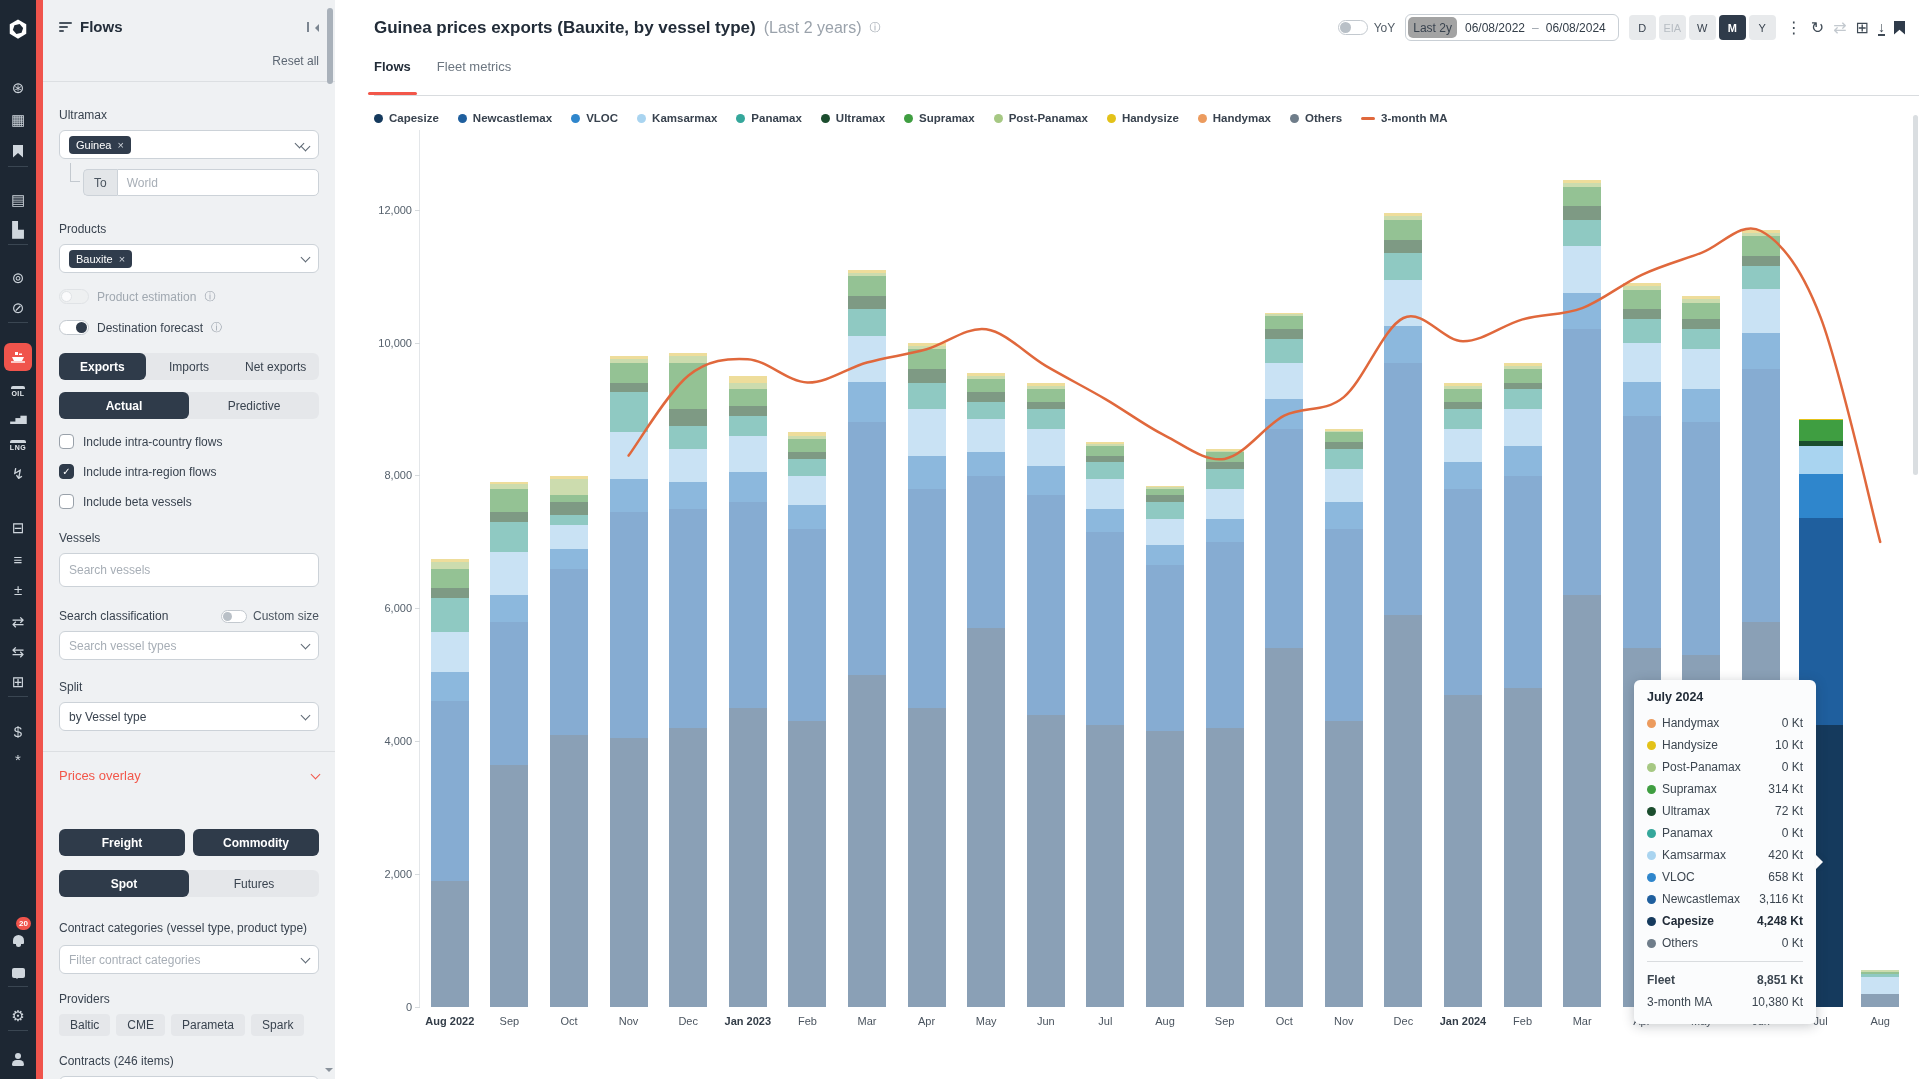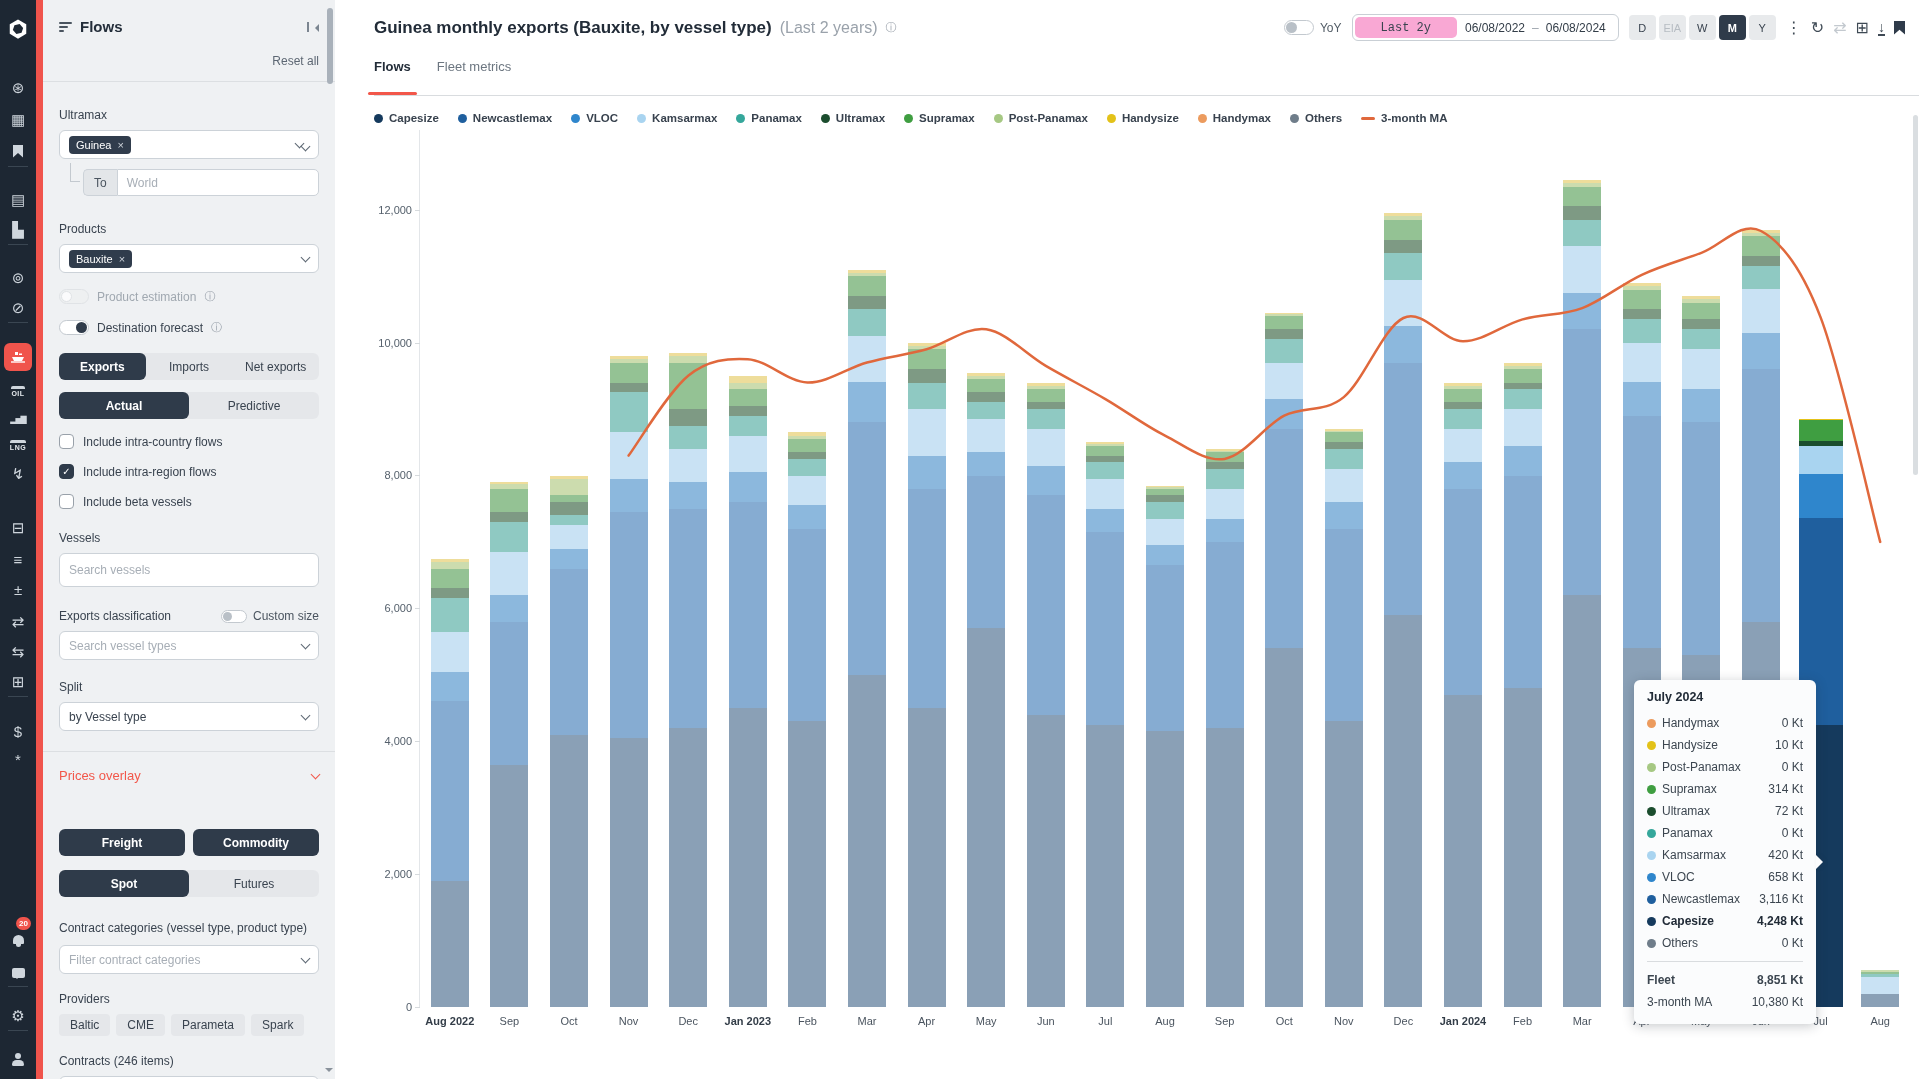--- a/index.html
+++ b/index.html
@@ -85,21 +85,21 @@
 
   
   .main { position:absolute; left:335px; top:0; right:0; height:1079px; background:#fff; }
   .title-row { display:flex; align-items:center; margin:14px 14px 0 39px; gap:8px; }
   .page-title { font-size:17px; font-weight:bold; color:#222c38; }
   .page-subtitle { font-size:16px; color:#9aa2ab; }
   .title-spacer { flex:1; }
   .hdr-controls { display:flex; align-items:center; gap:10px; }
   .yoy { display:flex; align-items:center; gap:6px; font-size:12px; color:#525c66; }
   .range-box { display:flex; align-items:center; border:1px solid #c9cfd5; border-radius:6px; height:27px; padding:2px; gap:8px; }
-  .range-preset { background:#f9a8d4; border-radius:5px; height:100%; display:flex; align-items:center; padding:0 26px; font-size:12px; color:#39434f;font-family:Liberation Mono, monospace; }
+  .range-preset { background:#a3a3a3; border-radius:5px; height:100%; display:flex; align-items:center; padding:0 5px; font-size:12px; color:#39434f; }
   .range-dates { font-size:12px; color:#333d48; padding-right:10px; display:flex; gap:7px; align-items:center; }
   .range-sep { color:#9aa2ab; }
   .gran { display:flex; gap:3px; }
   .gran .g { width:27px; height:25px; border-radius:4px; background:#e8eaec; font-size:11px; color:#39434f; display:flex; align-items:center; justify-content:center; }
   .gran .g.on { background:#2f3b4a; color:#fff; font-weight:bold; }
   .gran .g.dis { color:#b6bcc2; }
   .hdr-icons { display:flex; align-items:center; gap:9px; color:#3f4a55; }
   .hic { font-size:16px; line-height:1; }
   .hic.dis { color:#c3c9cf; }
   .dl { font-size:14px; border-bottom:2px solid #3f4a55; line-height:1; padding-bottom:0px; }
@@ -313,21 +313,21 @@
       <div class="cb-row">
         <span class="cb"></span>
         <span class="cb-label">Include beta vessels</span>
       </div>
     </div>
 
   <div class="sb-label" style="margin-top:22px">Vessels</div>
   <div class="inputbox">Search vessels</div>
 
   <div class="vc-row">
-    <span class="sb-label">Exports classification</span>
+    <span class="sb-label">Search classification</span>
     <span class="vc-right">
       <span class="tog">
           <i></i>
         </span>
       <span class="cs-label">Custom size</span>
     </span>
   </div>
   <div class="selectbox">
     <span style="font-size:12px;color:#a7aeb6">Search vessel types</span>
     <span class="spacer"></span>
@@ -376,21 +376,21 @@
     <span style="font-size:12px;color:#a7aeb6">Filter prices contracts</span>
     <span class="spacer"></span>
   </div>
 
   <div class="sb-scroll-thumb"></div>
   <div class="sb-scroll-down"></div>
 </div>
 
 <div class="main">
   <div class="title-row">
-    <span class="page-title">Guinea monthly exports (Bauxite, by vessel type)</span>
+    <span class="page-title">Guinea prices exports (Bauxite, by vessel type)</span>
     <span class="page-subtitle">(Last 2 years)</span>
     <span class="info">ⓘ</span>
     <span class="title-spacer"></span>
     <div class="hdr-controls">
       <span class="yoy">
           <span class="tog">
             <i></i>
           </span>
           <span>YoY</span>
         </span>

